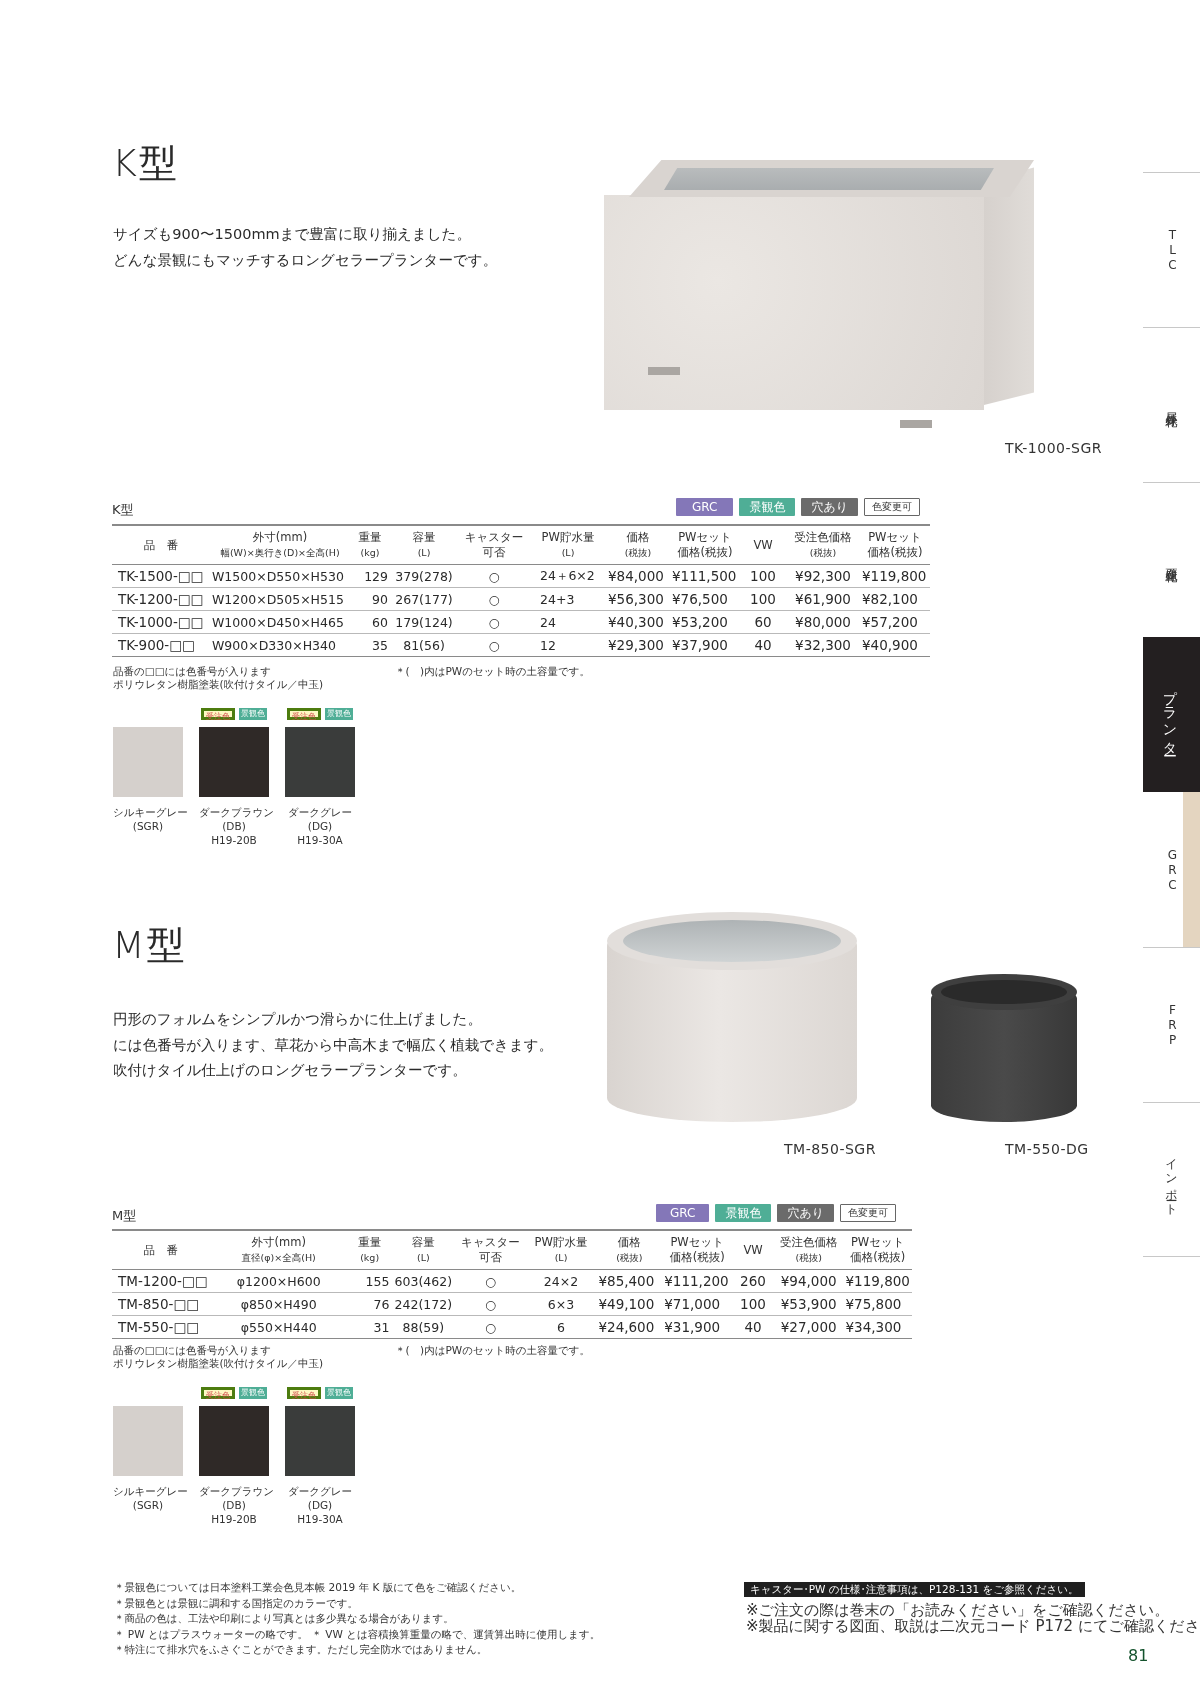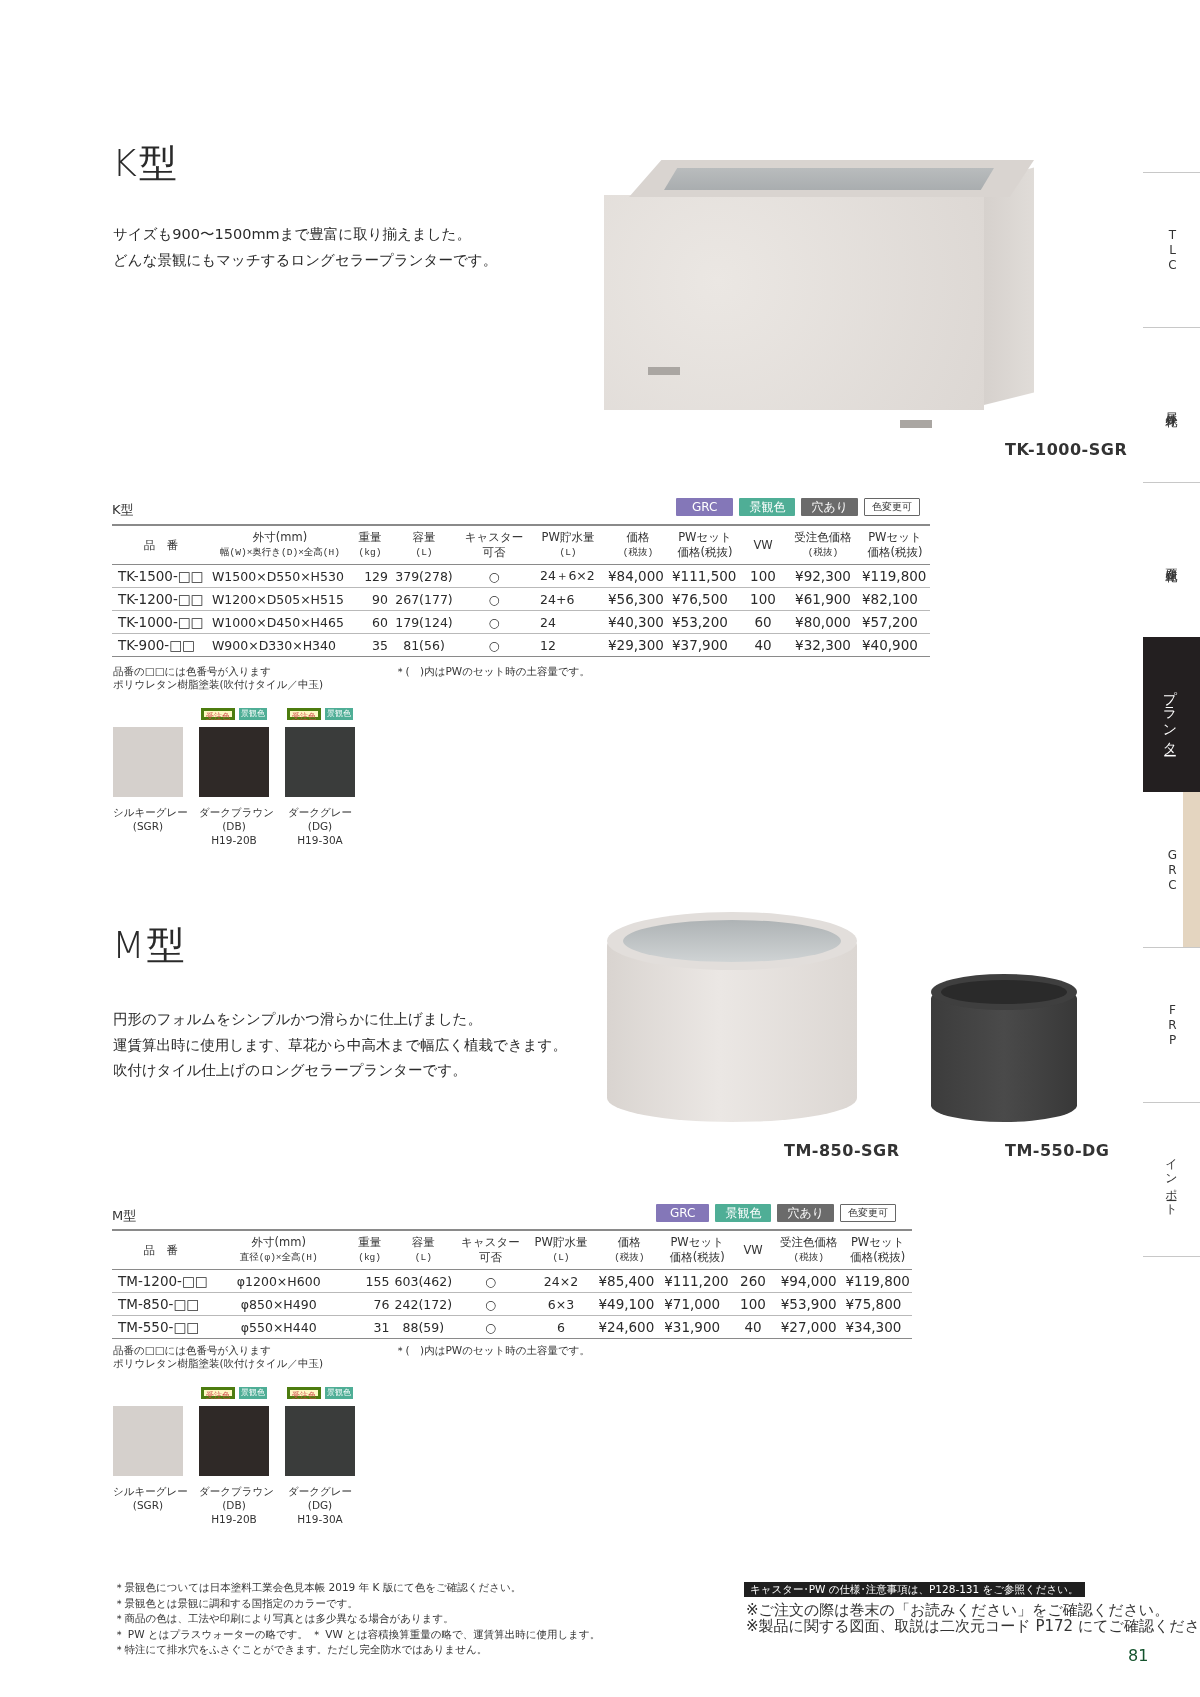--- a/index.html
+++ b/index.html
@@ -7,21 +7,21 @@
   body { position: relative; font-family: "DejaVu Sans", "Liberation Sans", sans-serif; color: #2b2b2b; overflow: hidden; }
 
   .abs { position: absolute; }
 
   
   .series-title { position: absolute; left: 112px; font-size: 38px; font-weight: 300; letter-spacing: 2px; color: #2a2a2a; }
   .desc { position: absolute; left: 113px; font-size: 14.5px; line-height: 25.5px; color: #2a2a2a; }
   .desc div { white-space: nowrap; }
 
   
-  .img-caption { position: absolute; font-size: 16px; font-weight: bold; color: #333; letter-spacing: 0.5px; }
+  .img-caption { position: absolute; font-size: 14px; font-weight: normal; color: #333; letter-spacing: 0.5px; }
 
   
   .rect-planter { position: absolute; left: 604px; top: 160px; width: 440px; height: 270px; }
   .rp-front { position: absolute; left: 0; top: 35px; width: 380px; height: 215px;
     background: radial-gradient(circle at 30% 40%, #ebe7e3, #dcd7d3); }
   .rp-side { position: absolute; left: 380px; top: 20px; width: 50px; height: 225px;
     background: linear-gradient(90deg, #d6d1cd, #e0dcd8); transform: skewY(-14deg); transform-origin: left top; }
   .rp-top { position: absolute; left: 25px; top: 0; width: 405px; height: 37px; background: #d9d4d0;
     clip-path: polygon(0 100%, 8% 0, 100% 0, 94% 100%); }
   .rp-inner { position: absolute; left: 60px; top: 8px; width: 330px; height: 22px; background: linear-gradient(#b9bcbd, #a9adaf);
@@ -33,21 +33,21 @@
   .cyl-top { position: absolute; border-radius: 50%; }
 
   
   .tbl-label { position: absolute; left: 112px; font-size: 13px; color: #333; }
   .badges { position: absolute; display: flex; gap: 6px; }
   .badge { height: 18px; padding: 0 10px; font-size: 12px; line-height: 18px; color: #fff; border-radius: 1px; }
   .badge.outline { color: #333; border: 1px solid #666; background: #fff; font-size: 10px; padding: 0 7px; line-height: 16px; }
 
   table.spec { position: absolute; left: 112px; width: 818px; border-collapse: collapse; }
   table.spec th { font-weight: normal; font-size: 11.5px; line-height: 15px; color: #333; padding: 4px 2px; vertical-align: middle; }
-  table.spec th small { font-size: 9.5px; display: block; font-family: Liberation Mono, monospace; }
+  table.spec th small { font-size: 9.5px; display: block; }
   table.spec thead tr { border-top: 2px solid #8a8a8a; border-bottom: 1px solid #8a8a8a; margin-top: 28px; }
   table.spec td { font-size: 12.5px; color: #2a2a2a; height: 23px; padding: 0 2px; white-space: nowrap; border-bottom: 1px solid #b9b9b9; }
   table.spec tbody tr:last-child td { border-bottom: 1.5px solid #8a8a8a; }
   table.spec td.c { text-align: center; }
   table.spec td.r { text-align: right; }
   table.spec td.code { font-size: 13.5px; padding-left: 6px; }
   table.spec td.price { font-size: 13.5px; }
 
   .note-small { position: absolute; font-size: 10.5px; line-height: 13px; color: #333; }
 
@@ -147,21 +147,21 @@
       <td class="c price">100</td>
       <td class="c price">¥92,300</td>
       <td class="price">¥119,800</td>
     </tr>
     <tr>
       <td class="code">TK-1200-□□</td>
       <td>W1200×D505×H515</td>
       <td class="r">90</td>
       <td class="c">267(177)</td>
       <td class="c">○</td>
-      <td style="padding-left:10px">24+6</td>
+      <td style="padding-left:10px">24+3</td>
       <td class="price">¥56,300</td>
       <td class="price">¥76,500</td>
       <td class="c price">100</td>
       <td class="c price">¥61,900</td>
       <td class="price">¥82,100</td>
     </tr>
     <tr>
       <td class="code">TK-1000-□□</td>
       <td>W1000×D450×H465</td>
       <td class="r">60</td>
@@ -221,21 +221,21 @@
     <div class="sw-box" style="background:#3a3c3b;"></div>
     <div class="sw-name">ダークグレー</div>
     <div class="sw-code">(DG)</div>
     <div class="sw-code">H19-30A</div>
   </div>
 </div>
 
 <div class="series-title" style="top:920px;">M型</div>
 <div class="desc" style="top:1007px;">
   <div>円形のフォルムをシンプルかつ滑らかに仕上げました。</div>
-  <div>運賃算出時に使用します、草花から中高木まで幅広く植栽できます。</div>
+  <div>には色番号が入ります、草花から中高木まで幅広く植栽できます。</div>
   <div>吹付けタイル仕上げのロングセラープランターです。</div>
 </div>
 
 <div class="abs" style="left:607px; top:912px; width:250px; height:212px;">
   <div class="cyl" style="left:0; top:10px; width:250px; height:200px; background:linear-gradient(90deg,#d9d4d0,#ebe7e4 45%,#dcd7d3);"></div>
   <div class="cyl-top" style="left:0; top:0; width:250px; height:58px; background:#e2dedb;"></div>
   <div class="cyl-top" style="left:16px; top:8px; width:218px; height:42px; background:linear-gradient(#aeb3b5,#cfd3d4);"></div>
 </div>
 <div class="img-caption" style="left:784px; top:1141px;">TM-850-SGR</div>
 

